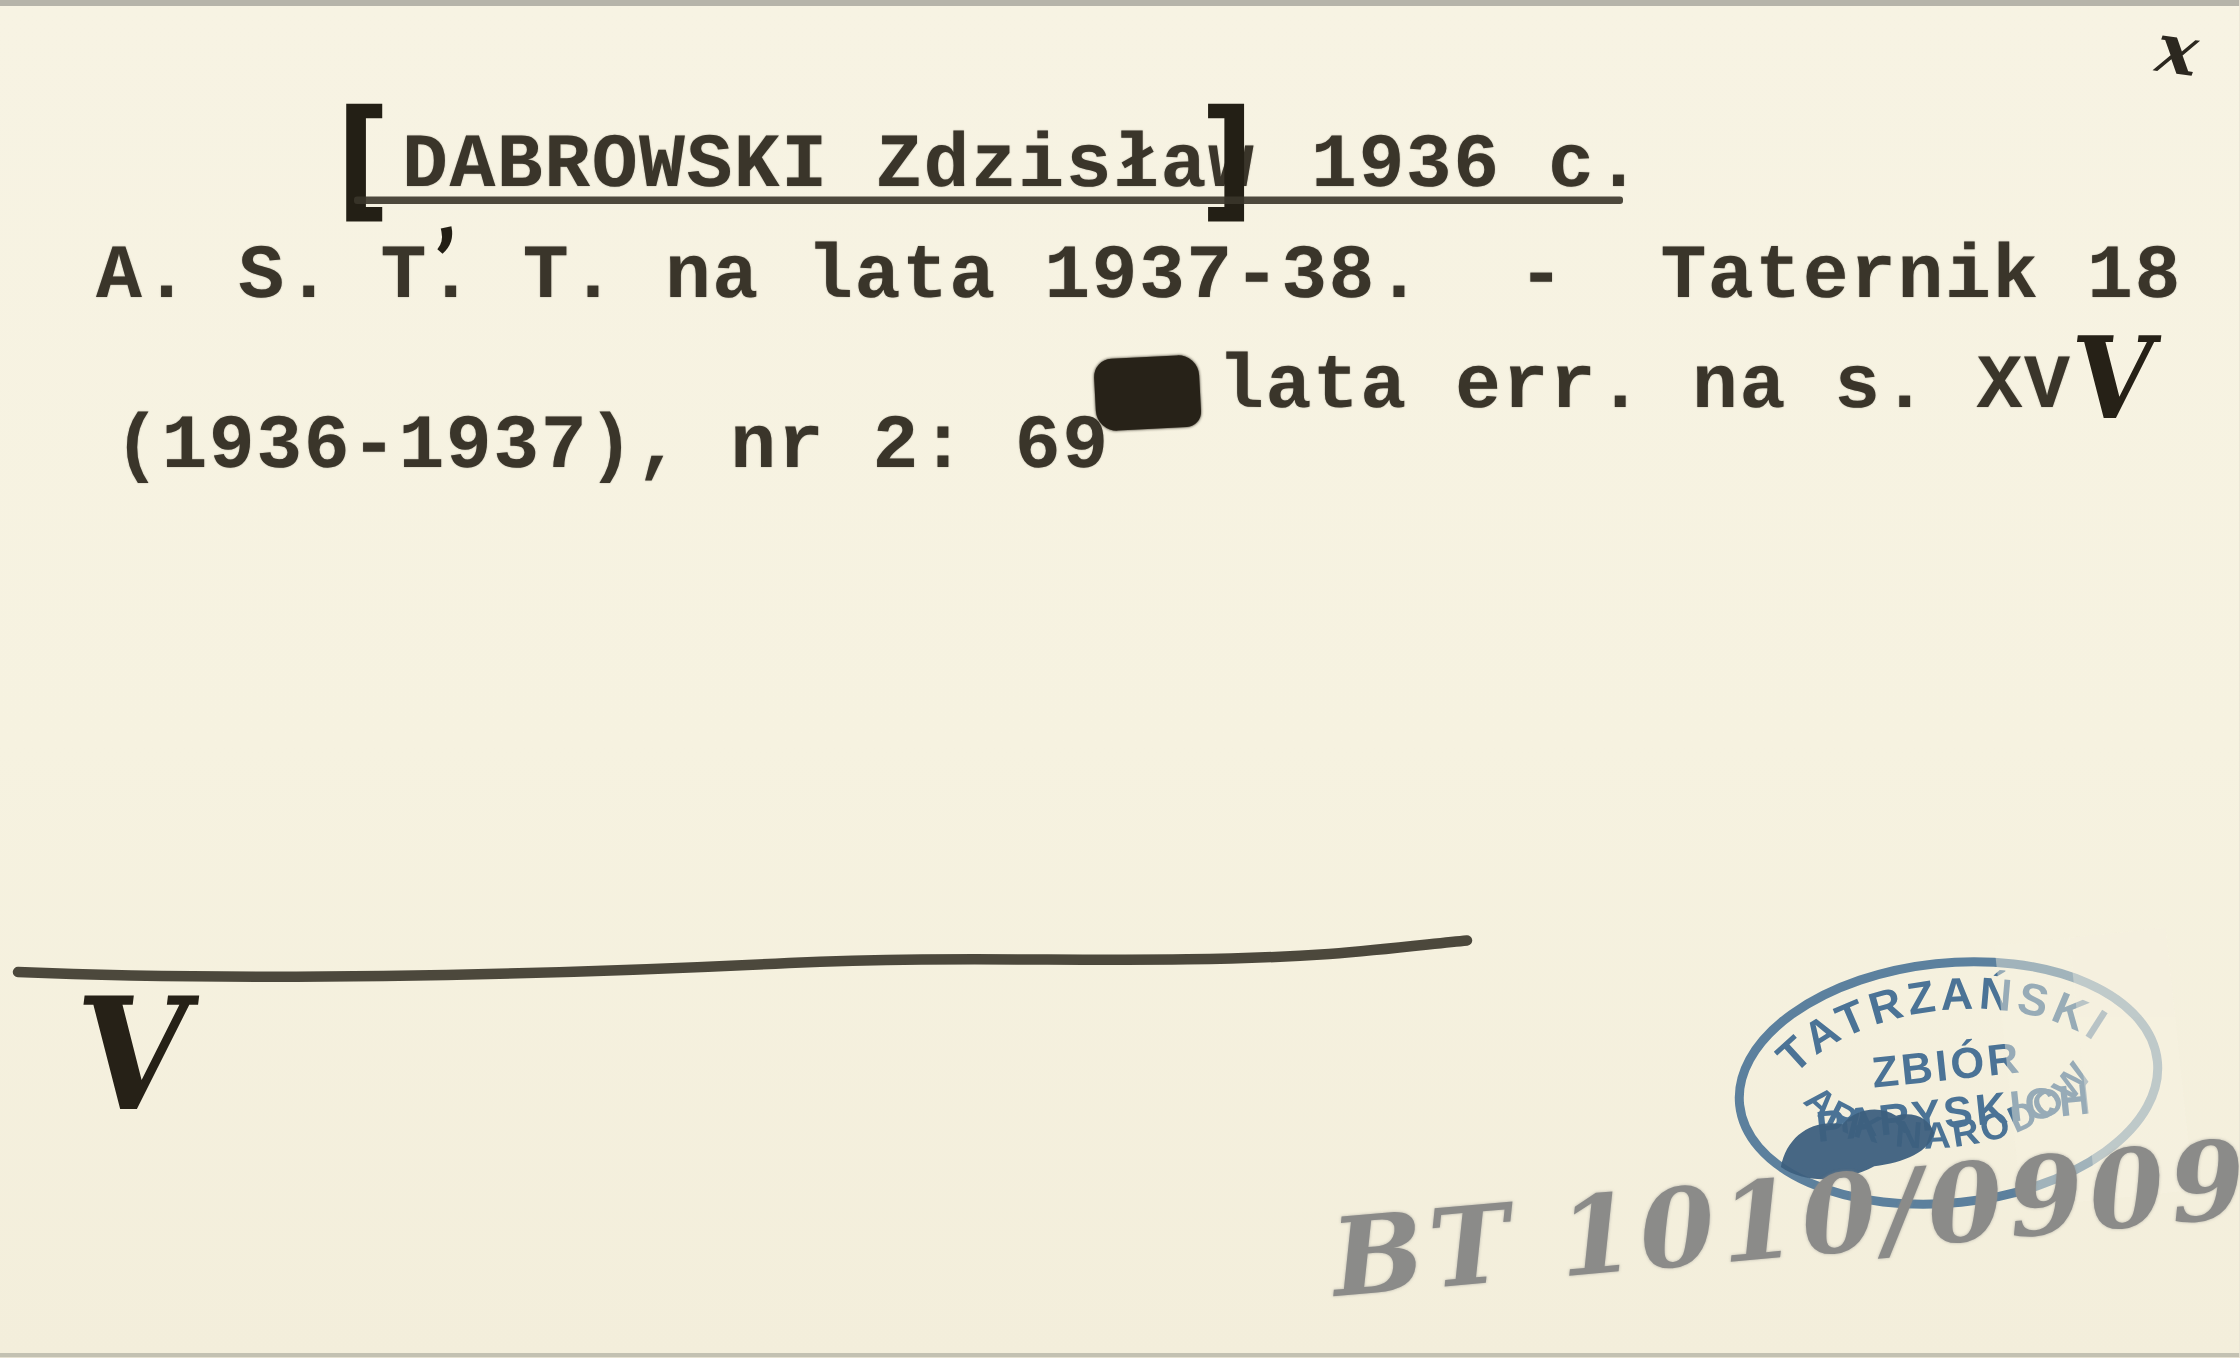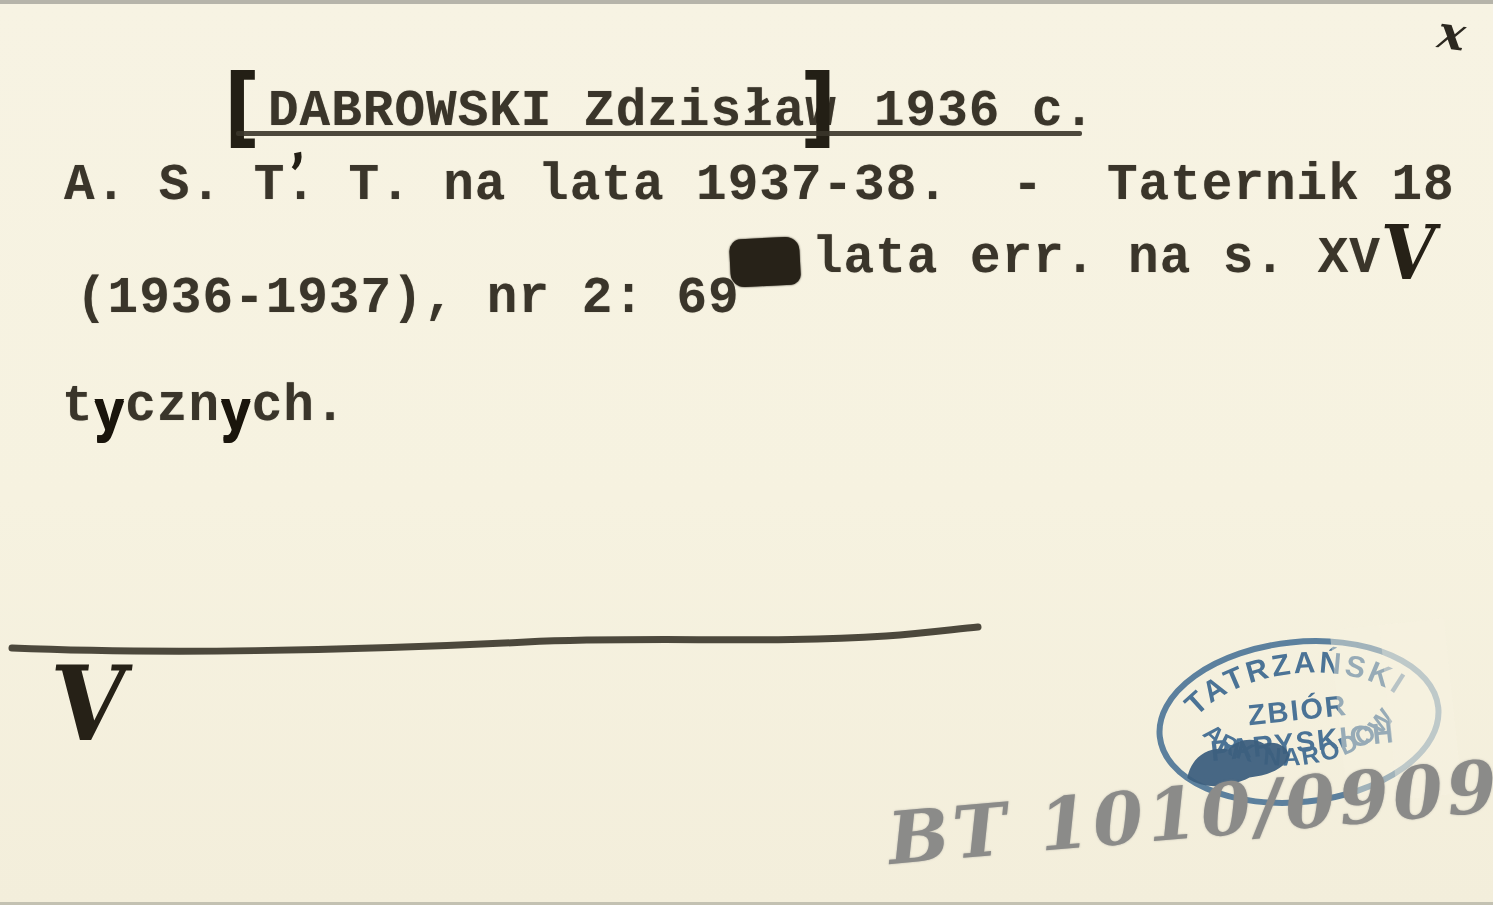--- a/index.html
+++ b/index.html
@@ -90,21 +90,20 @@
   <div class="underline-rule" style="left:236px;top:131px;width:846px;"></div>
 
   <span class="typed" style="left:64px;top:158px;">A. S. T. T. na lata 1937-38.  -  Taternik 18</span>
 
   <span class="typed" style="left:76px;top:231px;margin-top:40px;">(1936-1937), nr 2: 69</span>
   <div class="ink-blot" style="left:730px;top:238px;"></div>
   <span class="typed" style="left:812px;top:231px;">lata err. na s. XV</span>
   <span class="hand-v" style="left:1382px;top:218px;font-size:70px;">V</span>
 
 
-  <span class="typed" style="left:62px;top:379px;"><span>t</span><span class="y-over">y</span><span>czn</span><span class="y-over">y</span><span>ch.</span></span>
 
   <svg class="rule-svg" width="985" height="48" viewBox="0 0 985 48">
     <path d="M 6 34 C 150 40 340 37 520 28 C 650 22 760 30 880 22 C 920 19 950 15 972 13" fill="none" stroke="#3a352a" stroke-width="7" stroke-linecap="round" opacity="0.9"></path>
   </svg>
 
   <span class="hand-v" style="left:52px;top:656px;font-size:96px;">V</span>
 
   <div class="stamp-wrap">
     <svg width="310" height="176" viewBox="0 0 310 176">
       <defs>

